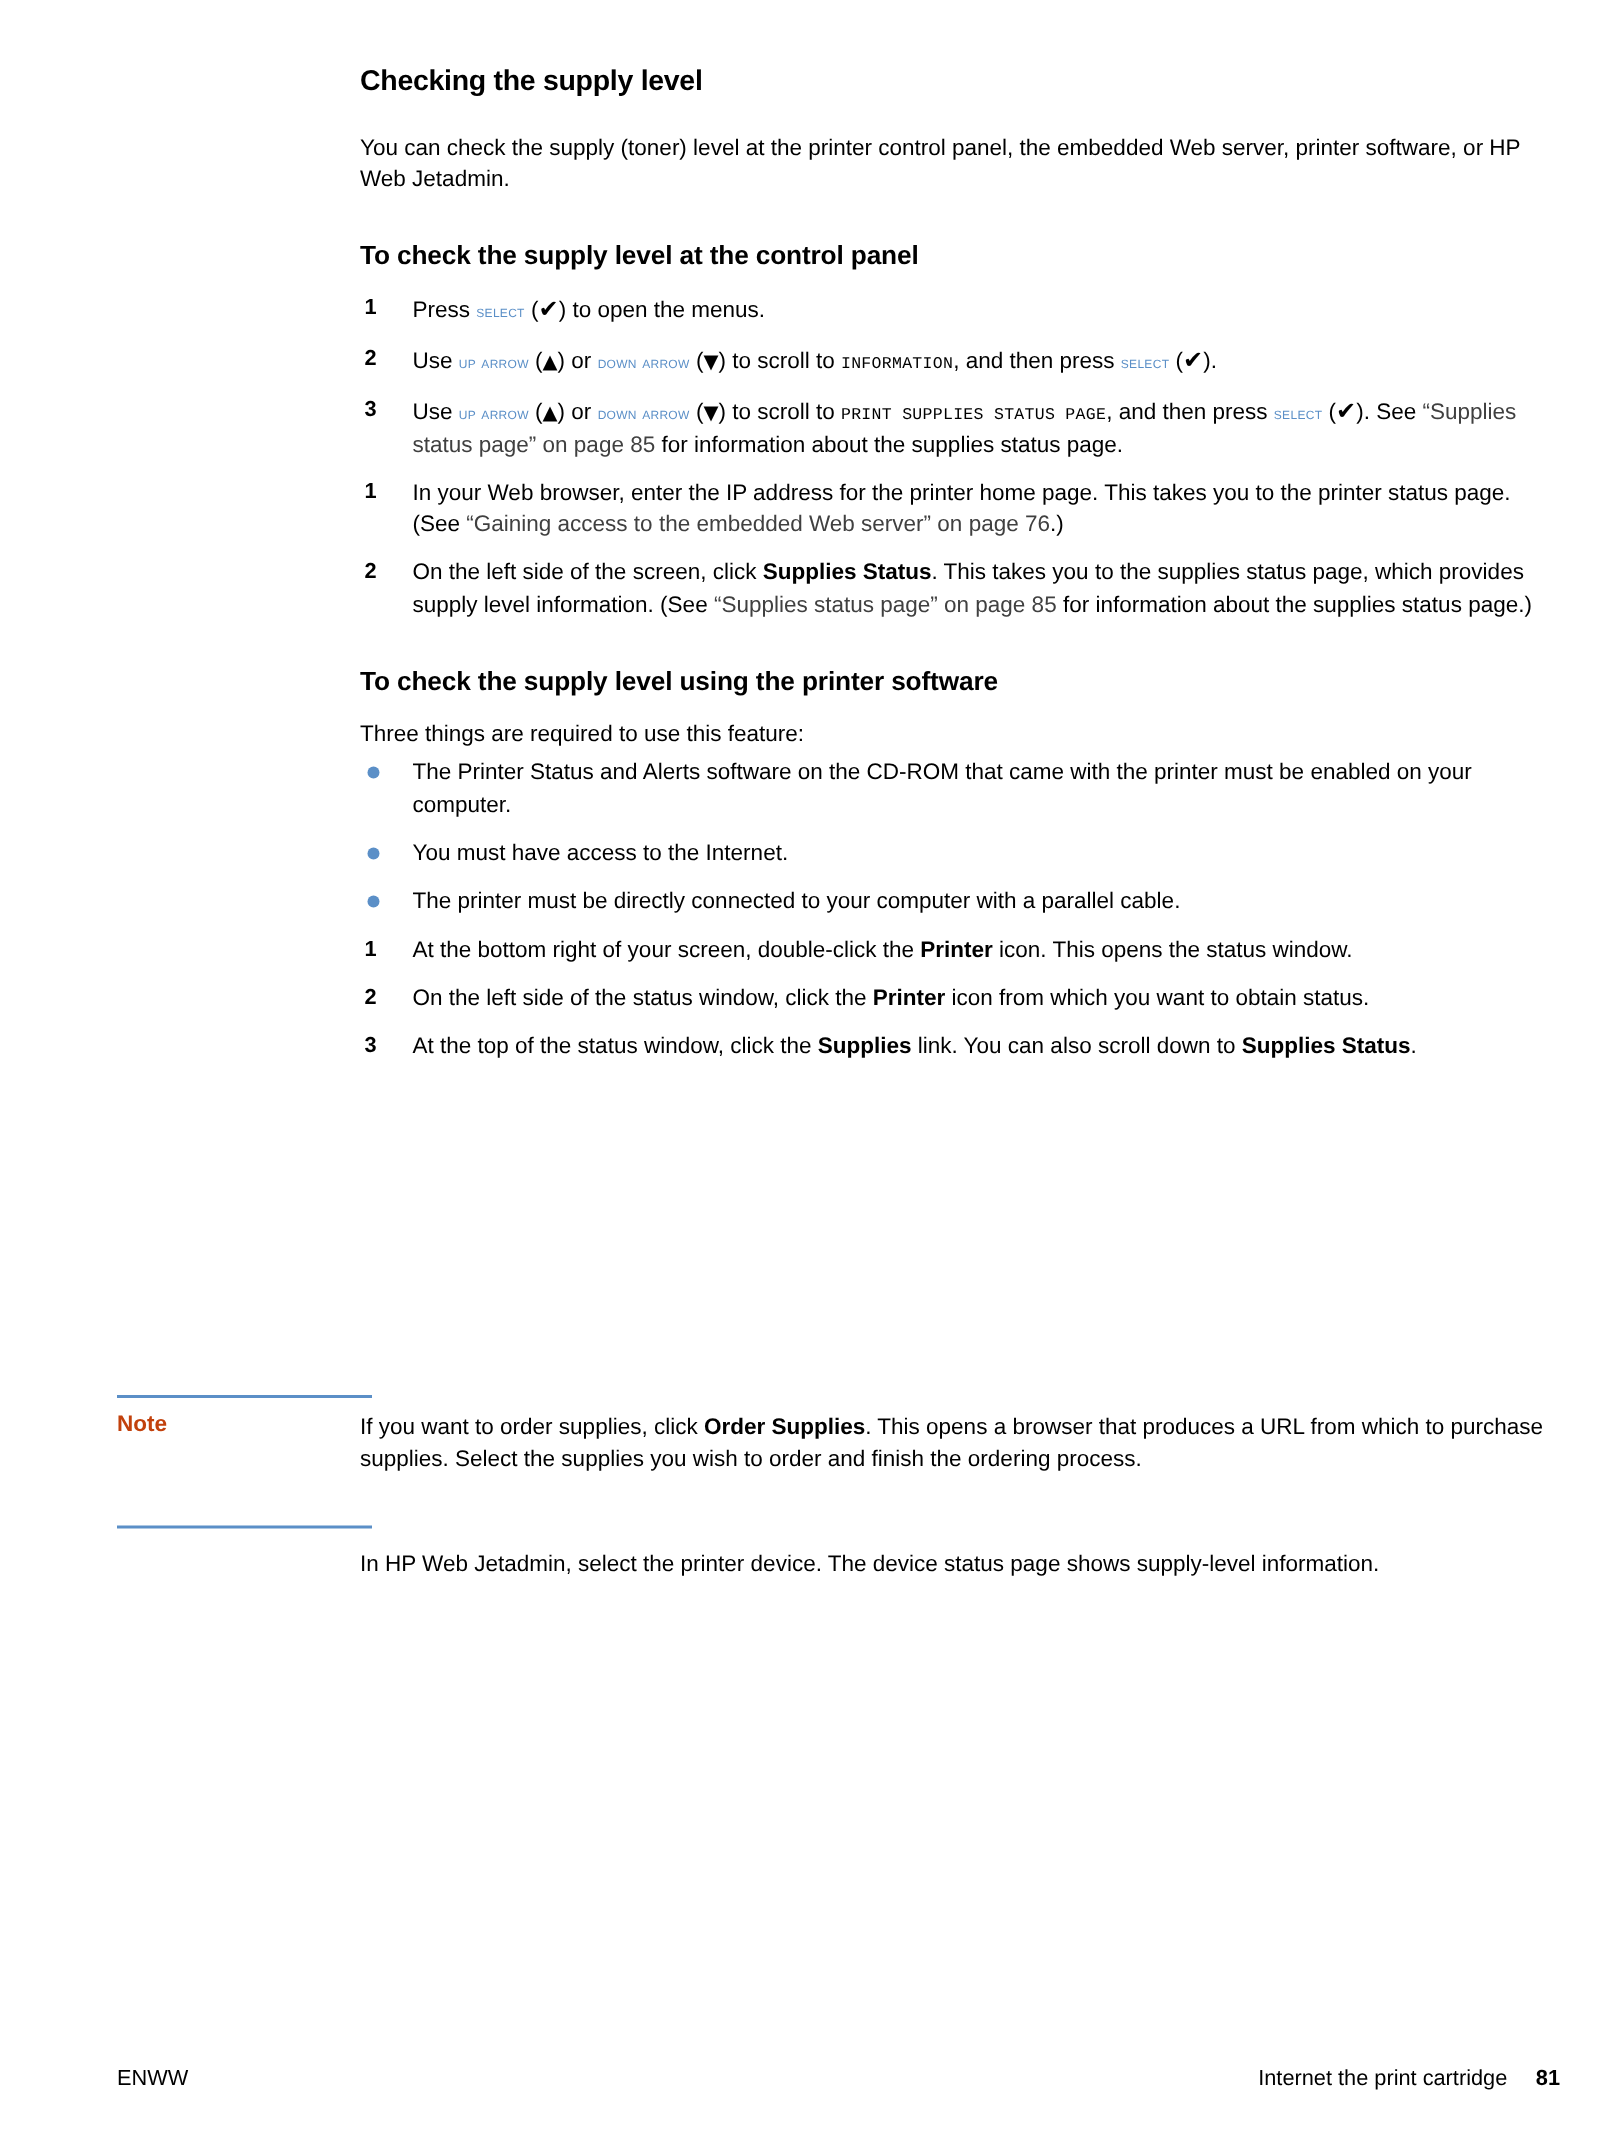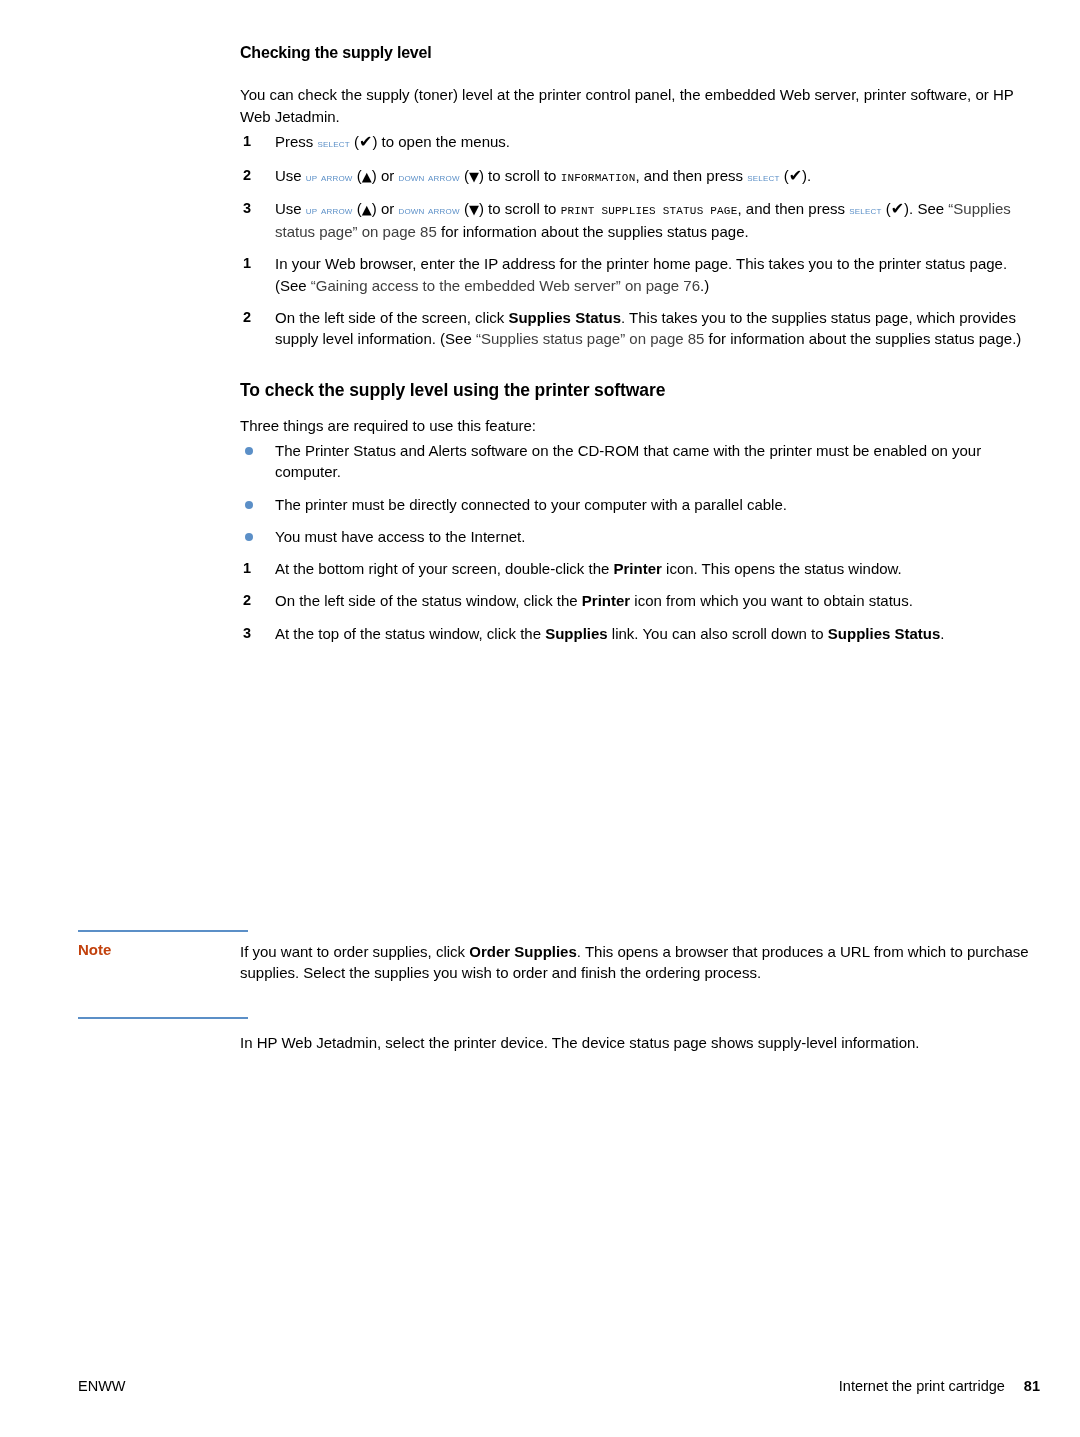--- a/index.html
+++ b/index.html
@@ -26,21 +26,21 @@
 
   
   .content {
     position: absolute;
     left: 240px;
     top: 44px;
     width: 800px;
   }
 
   h1.doc-title {
-    font-size: 16px;
+    font-size: 19px;
     font-weight: bold;
     line-height: 1.15;
     letter-spacing: -0.2px;
     margin: 0 0 22px 0;
   }
 
   h2.sec-head {
     font-size: 17.5px;
     font-weight: bold;
     line-height: 1.2;
@@ -190,20 +190,21 @@
 <body>
 
 <div class="page">
 
   <div class="content">
 
     <h1 class="doc-title">Checking the supply level</h1>
 
     <p class="body-text">You can check the supply (toner) level at the printer control panel, the embedded Web server, printer software, or HP Web Jetadmin.</p>
 
+    <h2 class="sec-head">To check the supply level at the control panel</h2>
 
     <ol class="steps">
       <li>
         <span class="num">1</span>
         <span>Press </span><span class="kbd">Select</span> (<span class="check">✔</span>)<span> to open the menus.</span>
       </li>
 
       <li>
         <span class="num">2</span>
         <span>Use </span><span class="kbd">Up arrow</span> (<span class="glyph">▲</span>)<span> or </span><span class="kbd">Down arrow</span> (<span class="glyph">▼</span>)<span> to scroll to </span><span class="lcd">INFORMATION</span><span>, and then press </span><span class="kbd">Select</span> (<span class="check">✔</span>)<span>.</span>
@@ -231,25 +232,25 @@
 
     <p class="body-text">Three things are required to use this feature:</p>
 
     <ul class="bullets">
       <li>
         <span class="dot"></span>
         <span>The Printer Status and Alerts software on the CD-ROM that came with the printer must be enabled on your computer.</span>
       </li>
       <li>
         <span class="dot"></span>
+        <span>You must have access to the Internet.</span>
+      </li>
+      <li>
+        <span class="dot"></span>
         <span>The printer must be directly connected to your computer with a parallel cable.</span>
-      </li>
-      <li>
-        <span class="dot"></span>
-        <span>You must have access to the Internet.</span>
       </li>
     </ul>
 
     <ol class="steps" style="margin-top:10px;">
       <li>
         <span class="num">1</span>
         <span>At the bottom right of your screen, double-click the </span><span class="b">Printer</span><span> icon. This opens the status window.</span>
       </li>
       <li>
         <span class="num">2</span>

